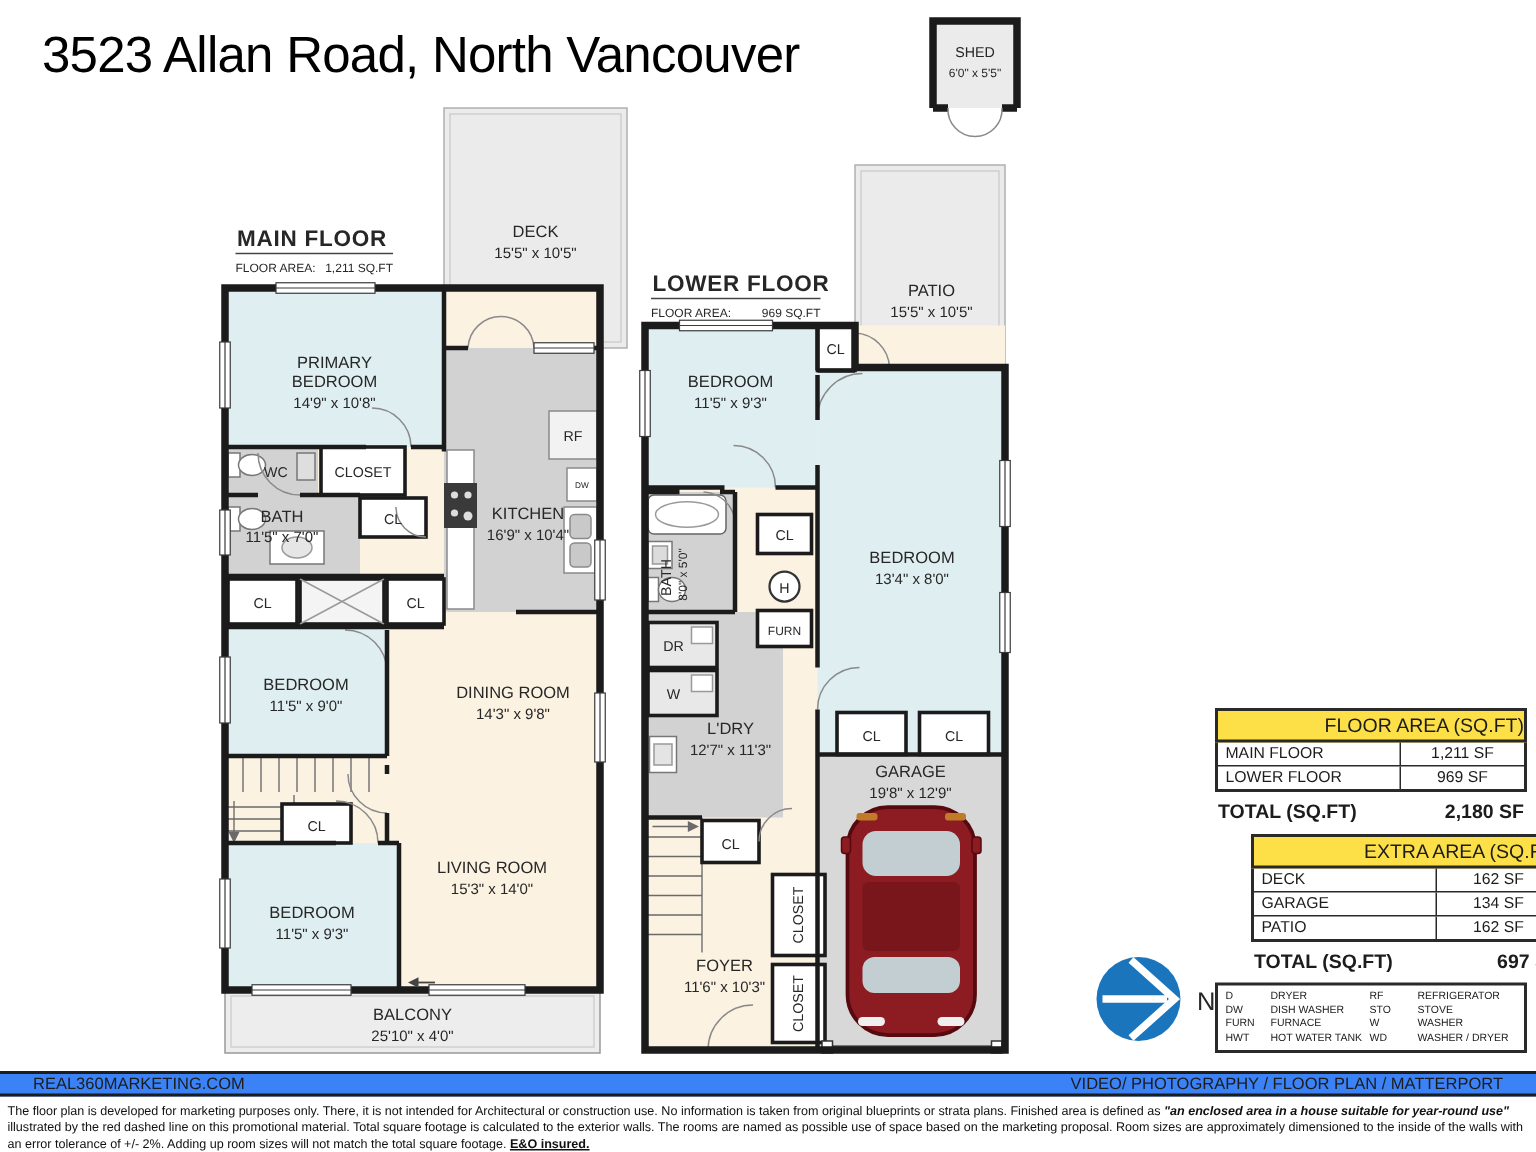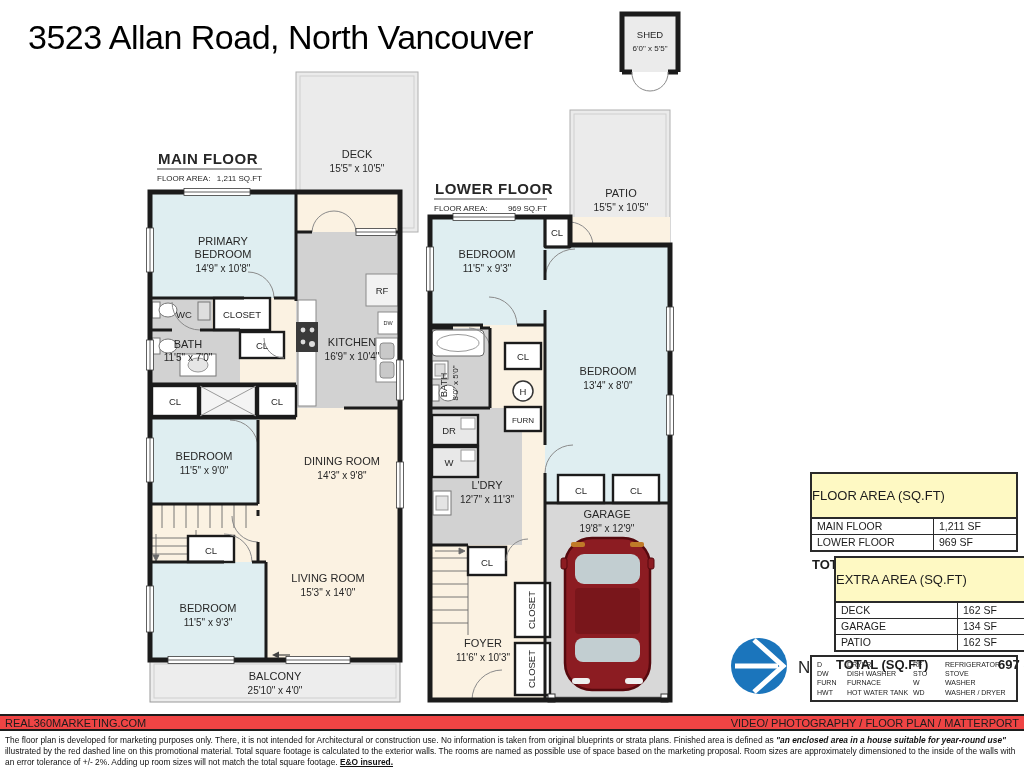--- a/index.html
+++ b/index.html
@@ -14,37 +14,37 @@
   .xs{font-size:8px;}
   .flr-title{font-size:15px;font-weight:700;letter-spacing:.5px;}
   .wall5{fill:none;stroke:#1b1b1b;stroke-width:5;}
   .wall3{fill:none;stroke:#1b1b1b;stroke-width:3;}
   .box{stroke:#1b1b1b;stroke-width:2.4;}
   .arc{fill:none;stroke:#8a8a8a;stroke-width:1;}
   .win{fill:#fff;stroke:#3a3a3a;stroke-width:.8;}
   .winl{stroke:#3a3a3a;stroke-width:.8;}
   
   .tbl{left:810px;width:208px;}
-  .tbl .hdr{border:2px solid #2a2a2a;background:#fef9c3;text-align:left;
-            font-size:13px;font-weight:500;padding:14px 0;}
+  .tbl .hdr{border:2px solid #2a2a2a;background:#fde047;text-align:right;
+            font-size:13px;font-weight:500;padding:2px 0;}
   .tbl .rows{border:2px solid #2a2a2a;border-top:none;}
   .tbl .row{display:flex;border-top:1px solid #2a2a2a;font-size:10.5px;line-height:15px;}
   .tbl .row:first-child{border-top:none;}
   .tbl .row .lab{flex:1;padding:0 5px;border-right:1px solid #2a2a2a;}
-  .tbl .row .val{width:72px;text-align:left;padding:0 5px;}
+  .tbl .row .val{width:72px;text-align:center;padding:0 5px;}
   .tbl .total{display:flex;justify-content:space-between;font-size:13px;font-weight:600;
               padding:5px 2px 0 2px;text-align:center;}
   #legend{left:810px;top:655px;width:208px;border:2px solid #2a2a2a;
           padding:3px 5px;box-sizing:border-box;
           display:grid;grid-template-columns:30px 1fr 32px 1fr;
           font-size:7px;line-height:9.2px;}
-  #footer-bar{left:0;top:714px;width:1024px;height:17px;background:#ef4444;
+  #footer-bar{left:0;top:714px;width:1024px;height:17px;background:#3b82f6;
               border-top:2px solid #1d1d1d;border-bottom:2px solid #1d1d1d;
               box-sizing:border-box;display:flex;justify-content:space-between;
-              font-size:11px;font-weight:500;line-height:14px;padding:0 5px;}
+              font-size:11px;font-weight:500;line-height:14px;padding:0 22px;}
   #disclaimer{left:5px;top:735px;width:1014px;font-size:8.4px;line-height:1.3;color:#111;}
   #disclaimer .it{font-style:italic;font-weight:600;}
   #disclaimer .bd{font-weight:700;text-decoration:underline;}
 </style>
 </head>
 <body>
 
 <div id="title" class="abs">3523 Allan Road, North Vancouver</div>
 
 <svg class="abs" style="left:608px;top:6px;" width="84" height="102" viewBox="0 0 84 102">

